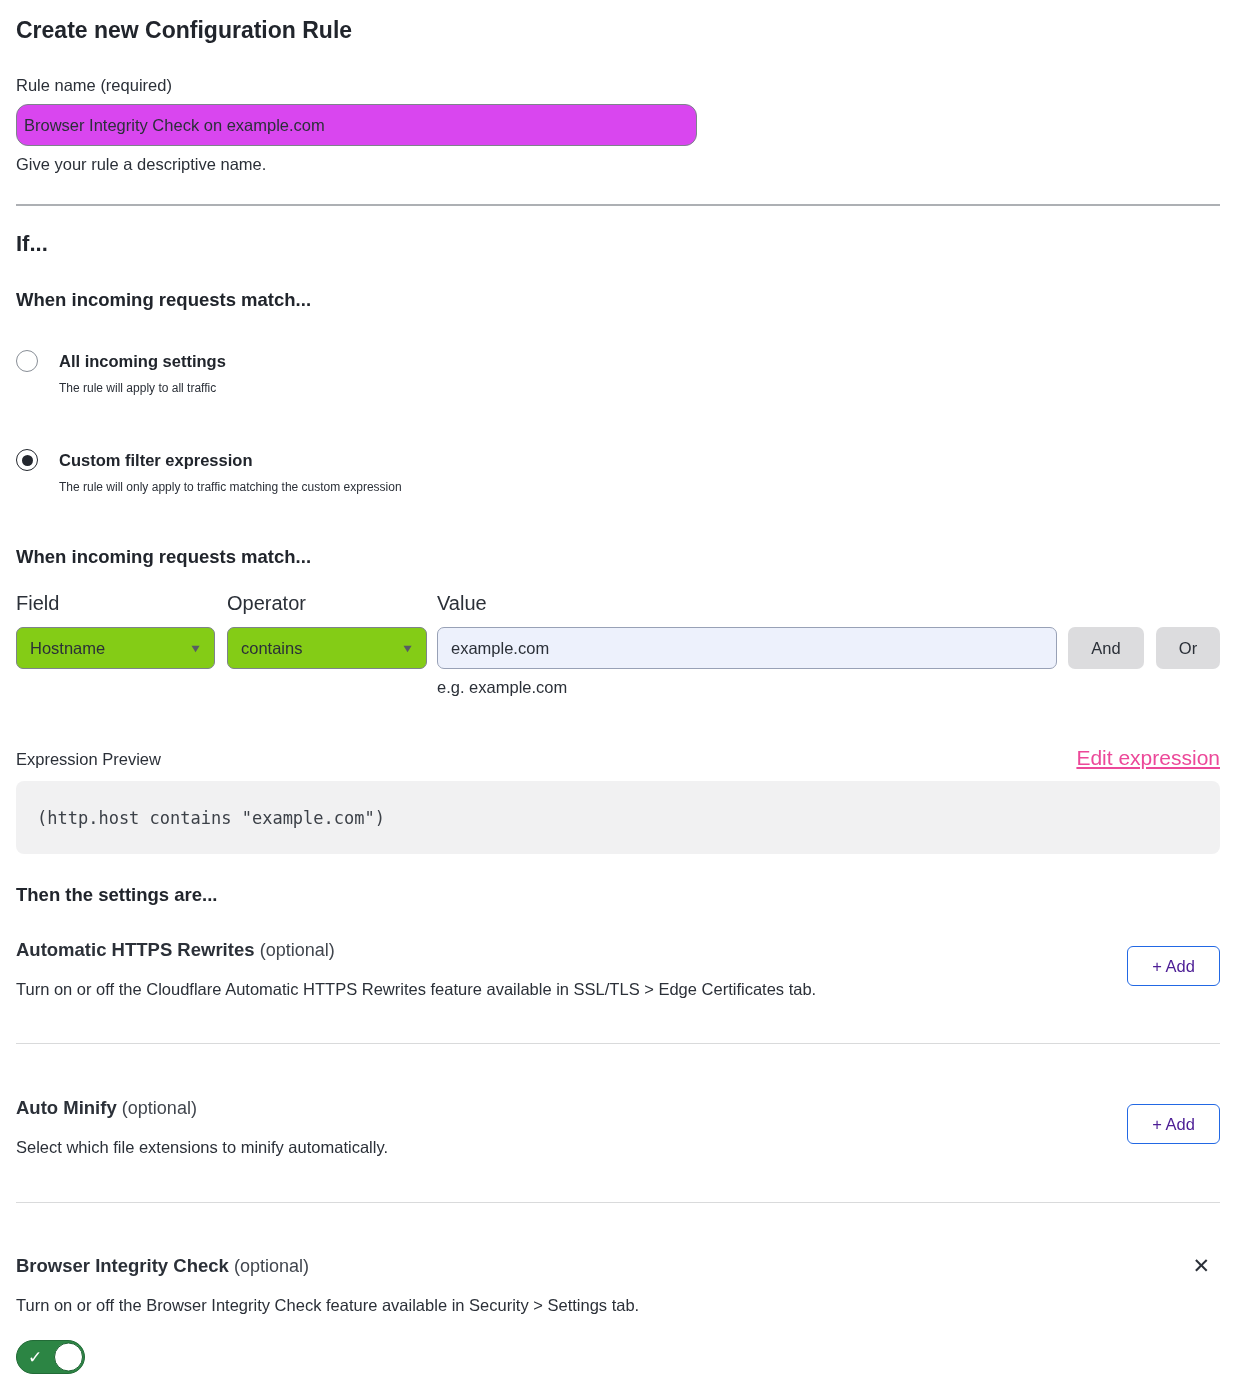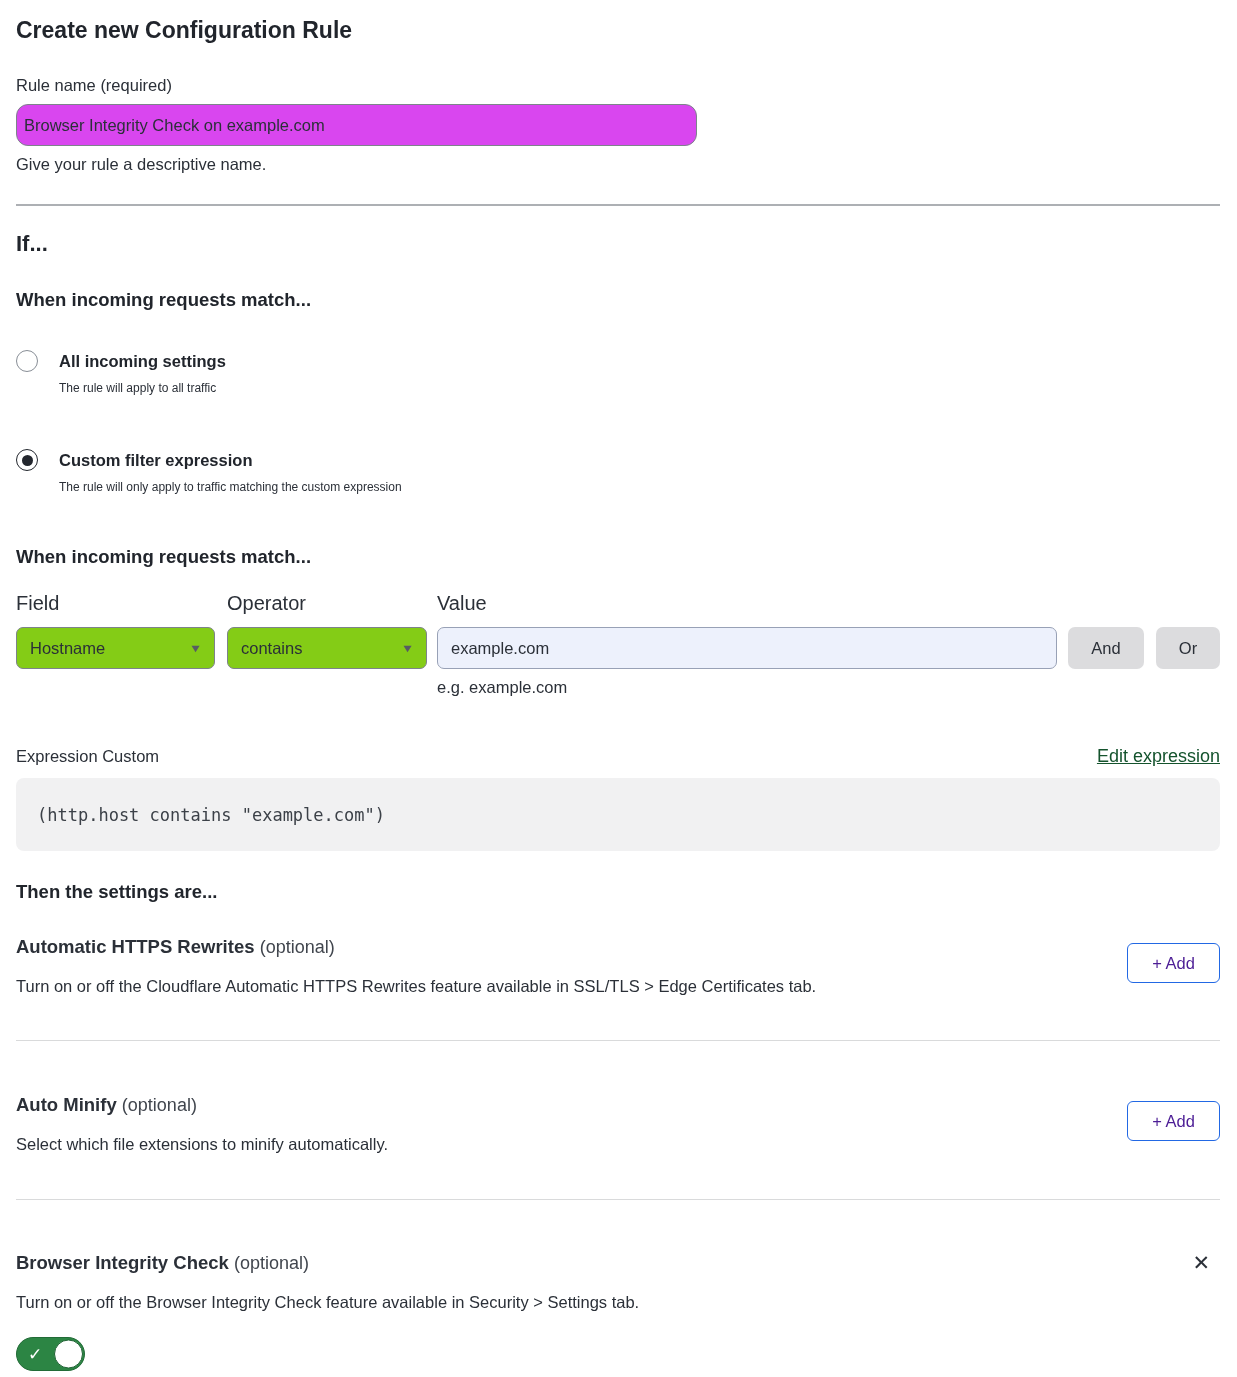--- a/index.html
+++ b/index.html
@@ -167,22 +167,22 @@
 
   
   .preview-row {
     margin-top: 49px;
     display: flex;
     justify-content: space-between;
     align-items: baseline;
   }
   .preview-label { font-size: 16.5px; line-height: 20px; }
   .edit-link {
-    font-size: 18px;
-    color: #14532d;
+    font-size: 21px;
+    color: #ec4899;
     text-decoration: underline;
     cursor: pointer;
   }
   .code-box {
     margin-top: 11px;
     height: 73px;
     background: #f1f1f2;
     border-radius: 8px;
     display: flex;
     align-items: center;
@@ -328,21 +328,21 @@
     <div class="control-spacer"></div>
     <button class="conj-button">And</button>
   </div>
   <div class="builder-col col-or">
     <div class="control-spacer"></div>
     <button class="conj-button">Or</button>
   </div>
 </div>
 
 <div class="preview-row">
-  <span class="preview-label">Expression Custom</span>
+  <span class="preview-label">Expression Preview</span>
   <a class="edit-link">Edit expression</a>
 </div>
 <div class="code-box">
   <span class="code-text">(http.host contains "example.com")</span>
 </div>
 
 <h3 class="sub-heading then-heading">Then the settings are...</h3>
 
 <div class="setting-item one">
   <div>

